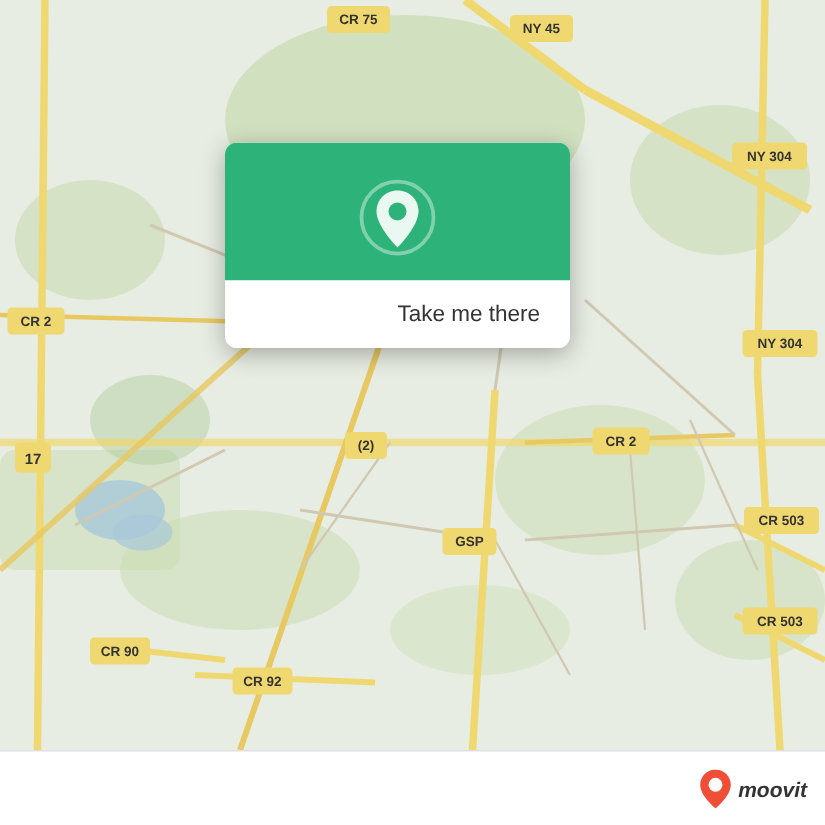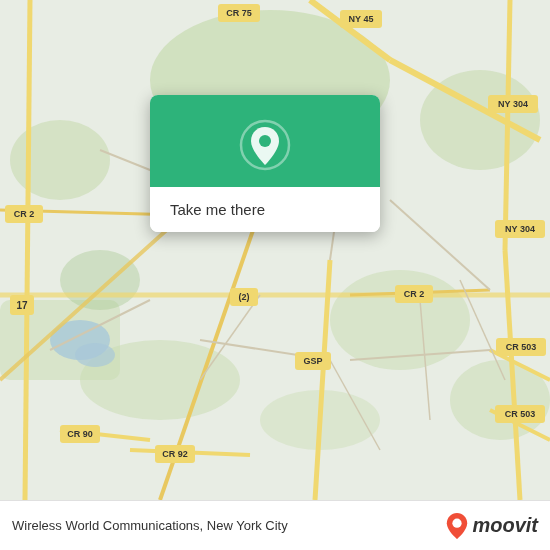--- a/index.html
+++ b/index.html
@@ -57,21 +57,21 @@
 
     #popup-button {
       width: 100%;
       padding: 14px 20px;
       background: white;
       border: none;
       cursor: pointer;
       font-size: 15px;
       font-weight: 500;
       color: #333;
-      text-align: left;
+      text-align: right;
     }
 
     
     #bottom-bar {
       width: 550px;
       height: 50px;
       background: white;
       border-top: 1px solid #e0e0e0;
       display: flex;
       align-items: center;
@@ -85,21 +85,21 @@
       gap: 4px;
       margin-left: auto;
     }
 
     #moovit-pin {
       width: 22px;
       height: 26px;
     }
 
     #moovit-text {
-      font-size: 20px;
+      font-size: 14px;
       font-weight: bold;
       color: #333;
       font-style: italic;
     }
 
     #attribution-text {
       font-size: 10px;
       color: #666;
       position: absolute;
       bottom: 55px;
@@ -226,21 +226,20 @@
         <circle cx="26" cy="26" r="24" fill="none" stroke="white" stroke-width="2.5" opacity="0.4"></circle>
         <path d="M26 8 C18 8 12 14 12 22 C12 32 26 46 26 46 C26 46 40 32 40 22 C40 14 34 8 26 8 Z" fill="white" opacity="0.9"></path>
         <circle cx="26" cy="22" r="6" fill="#2db37a"></circle>
       </svg>
     </div>
     <button id="popup-button">Take me there</button>
   </div>
 </div>
 
 <div id="bottom-bar">
-  <span id="location-name">Wireless World Communications, New York City</span>
   <div id="moovit-logo">
 
     <svg id="moovit-pin" viewBox="0 0 22 28" xmlns="http://www.w3.org/2000/svg">
       <path d="M11 0 C5 0 0 5 0 11 C0 19 11 28 11 28 C11 28 22 19 22 11 C22 5 17 0 11 0 Z" fill="#f04e37"></path>
       <circle cx="11" cy="11" r="5" fill="white"></circle>
     </svg>
     <span id="moovit-text">moovit</span>
   </div>
 </div>
 

